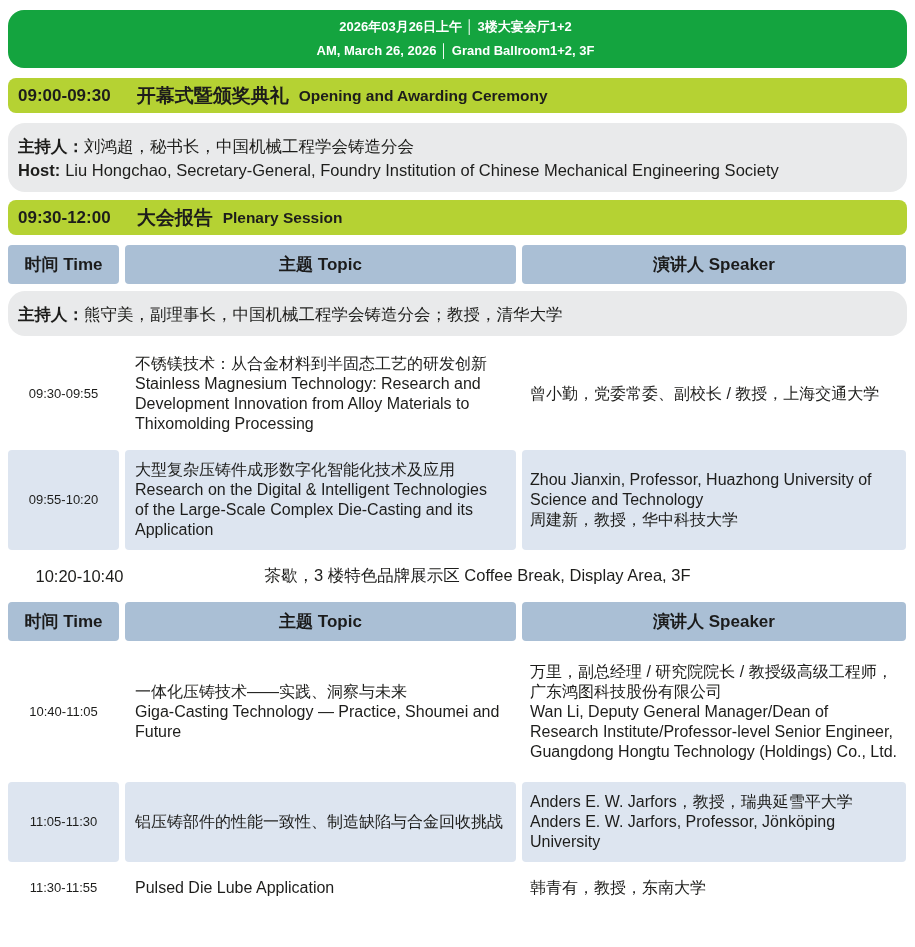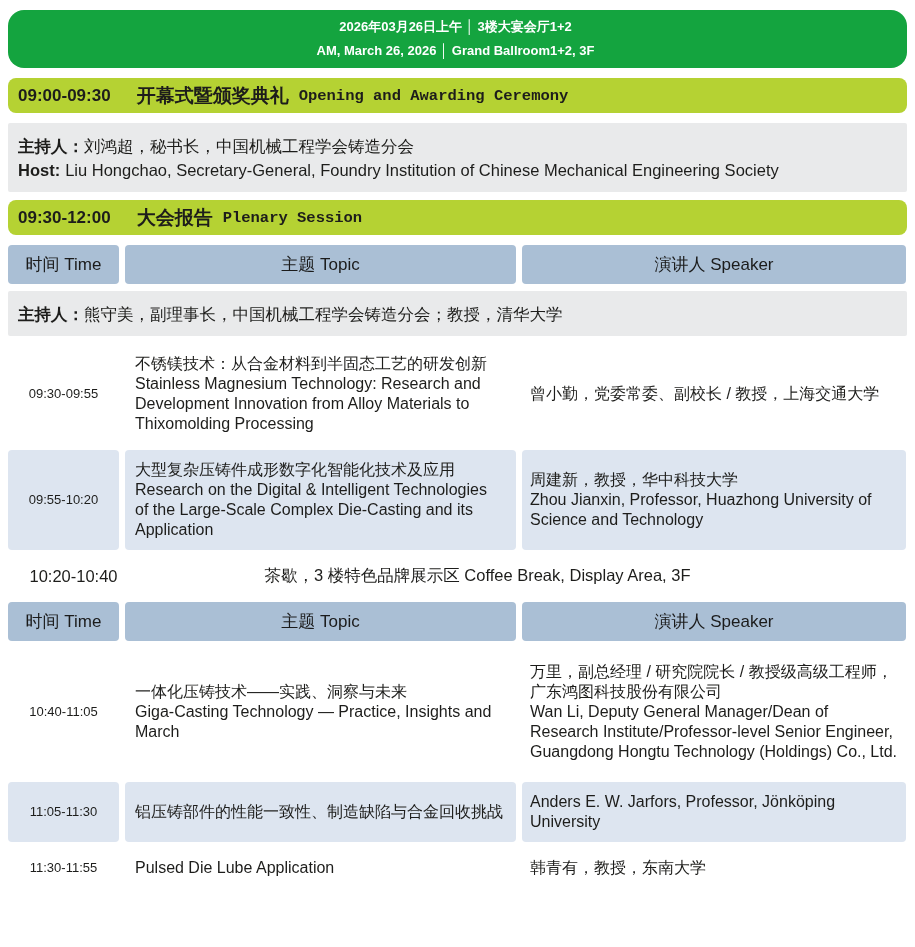--- a/index.html
+++ b/index.html
@@ -29,46 +29,46 @@
     background:var(--lime);
     border-radius:8px;
     display:flex;
     align-items:center;
     padding:0 10px;
     height:35px;
     margin-bottom:10px;
   }
   .band-time{font-weight:bold;font-size:17px;margin-right:26px;}
   .band-cn{font-weight:bold;font-size:19px;margin-right:10px;}
-  .band-en{font-weight:bold;font-size:15.5px;font-family:Liberation Mono, monospace;}
+  .band-en{font-weight:bold;font-size:15.5px;}
 
   
   .hostbox{
     background:var(--gray);
-    border-radius:2px;
+    border-radius:17px;
     padding:11px 10px 10px 10px;
     font-size:16.5px;
     line-height:24px;
     margin-bottom:8px;
   }
   .hostbox .b{font-weight:bold;}
   .hostbox .sp{margin-left:5px;}
 
   
   .thead,.row{
     display:grid;
     grid-template-columns:111px 391px 384px;
     column-gap:6px;
     margin-bottom:6px;
   }
   .thead{margin-bottom:7px;}
   .hcell{
     background:var(--hblue);
     border-radius:4px;
-    font-weight:normal;
+    font-weight:bold;
     font-size:17px;
     color:#1b1b1b;
     text-align:center;
     line-height:39px;
     height:39px;
   }
   .cell{
     border-radius:4px;
     font-size:16px;
     line-height:20px;
@@ -83,21 +83,21 @@
   .cell.speaker{padding-left:8px;padding-right:8px;}
   .row.tall .cell{padding-top:14px;padding-bottom:14px;}
 
   
   .coffee{
     position:relative;
     height:40px;
     margin-bottom:6px;
   }
   .coffee .ctime{
-    position:absolute;left:10px;top:0;width:111px;height:40px;
+    position:absolute;left:16px;top:0;width:111px;height:40px;
     display:flex;align-items:center;justify-content:center;
     font-size:16.5px;
   }
   .coffee .ctext{
     height:40px;display:flex;align-items:center;justify-content:center;
     font-size:16.5px;text-align:center;padding-left:40px;
   }
 </style>
 </head>
 <body>
@@ -147,54 +147,55 @@
     </div>
   </div>
 
   <div class="row shade">
     <div class="cell time">09:55-10:20</div>
     <div class="cell topic">
       <div>大型复杂压铸件成形数字化智能化技术及应用</div>
       <div>Research on the Digital &amp; Intelligent Technologies of the Large-Scale Complex Die-Casting and its Application</div>
     </div>
     <div class="cell speaker">
+      <div>Zhou Jianxin, Professor, Huazhong University of Science and Technology</div>
       <div>周建新，教授，华中科技大学</div>
-      <div>Zhou Jianxin, Professor, Huazhong University of Science and Technology</div>
     </div>
   </div>
 
   <div class="coffee">
     <div class="ctime">10:20-10:40</div>
     <div class="ctext">茶歇，3 楼特色品牌展示区 Coffee Break, Display Area, 3F</div>
   </div>
 
   <div class="thead">
     <div class="hcell">时间 Time</div>
     <div class="hcell">主题 Topic</div>
     <div class="hcell">演讲人 Speaker</div>
   </div>
 
   <div class="row tall">
     <div class="cell time">10:40-11:05</div>
     <div class="cell topic">
       <div>一体化压铸技术——实践、洞察与未来</div>
-      <div>Giga-Casting Technology — Practice, Insights and March</div>
+      <div>Giga-Casting Technology — Practice, Shoumei and Future</div>
     </div>
     <div class="cell speaker">
       <div>万里，副总经理 / 研究院院长 / 教授级高级工程师，广东鸿图科技股份有限公司</div>
       <div>Wan Li, Deputy General Manager/Dean of Research Institute/Professor-level Senior Engineer, Guangdong Hongtu Technology (Holdings) Co., Ltd.</div>
     </div>
   </div>
 
   <div class="row shade">
     <div class="cell time">11:05-11:30</div>
     <div class="cell topic">
       <div>铝压铸部件的性能一致性、制造缺陷与合金回收挑战</div>
     </div>
     <div class="cell speaker">
+      <div>Anders E. W. Jarfors，教授，瑞典延雪平大学</div>
       <div>Anders E. W. Jarfors, Professor, Jönköping University</div>
     </div>
   </div>
 
   <div class="row">
     <div class="cell time">11:30-11:55</div>
     <div class="cell topic">
       <div>Pulsed Die Lube Application</div>
     </div>
     <div class="cell speaker">

